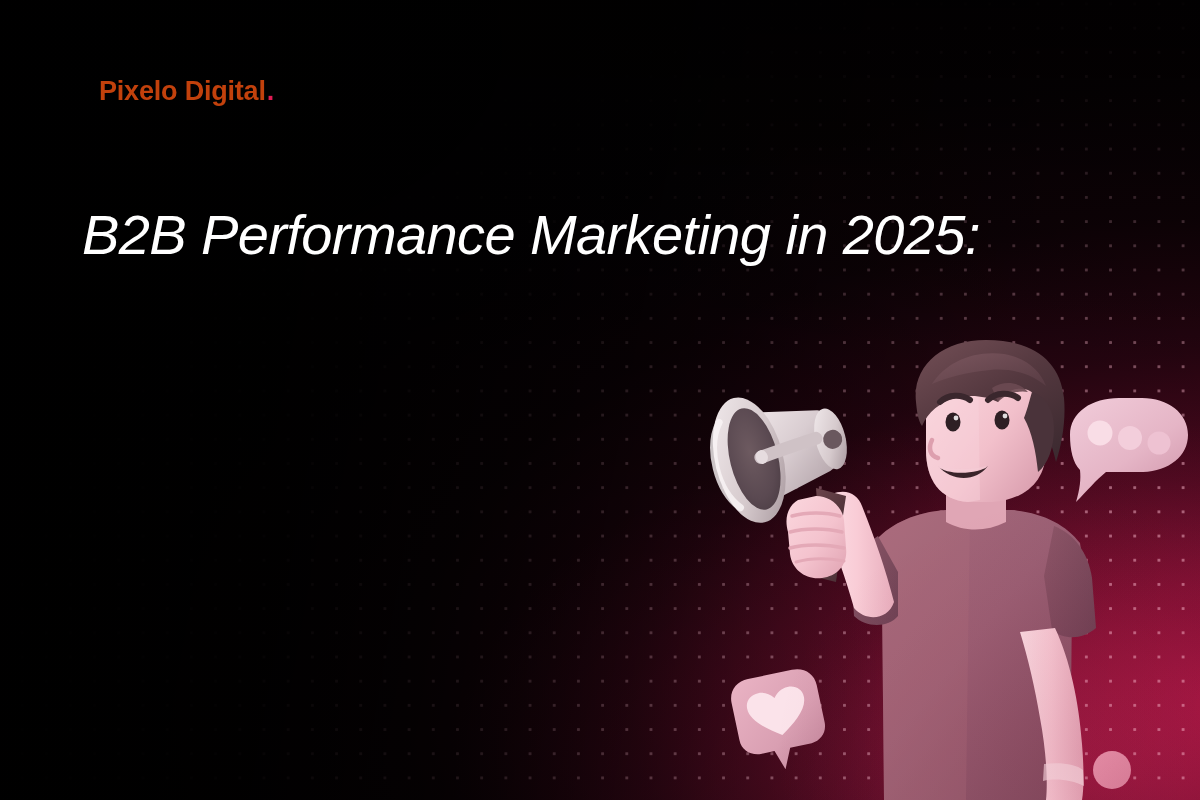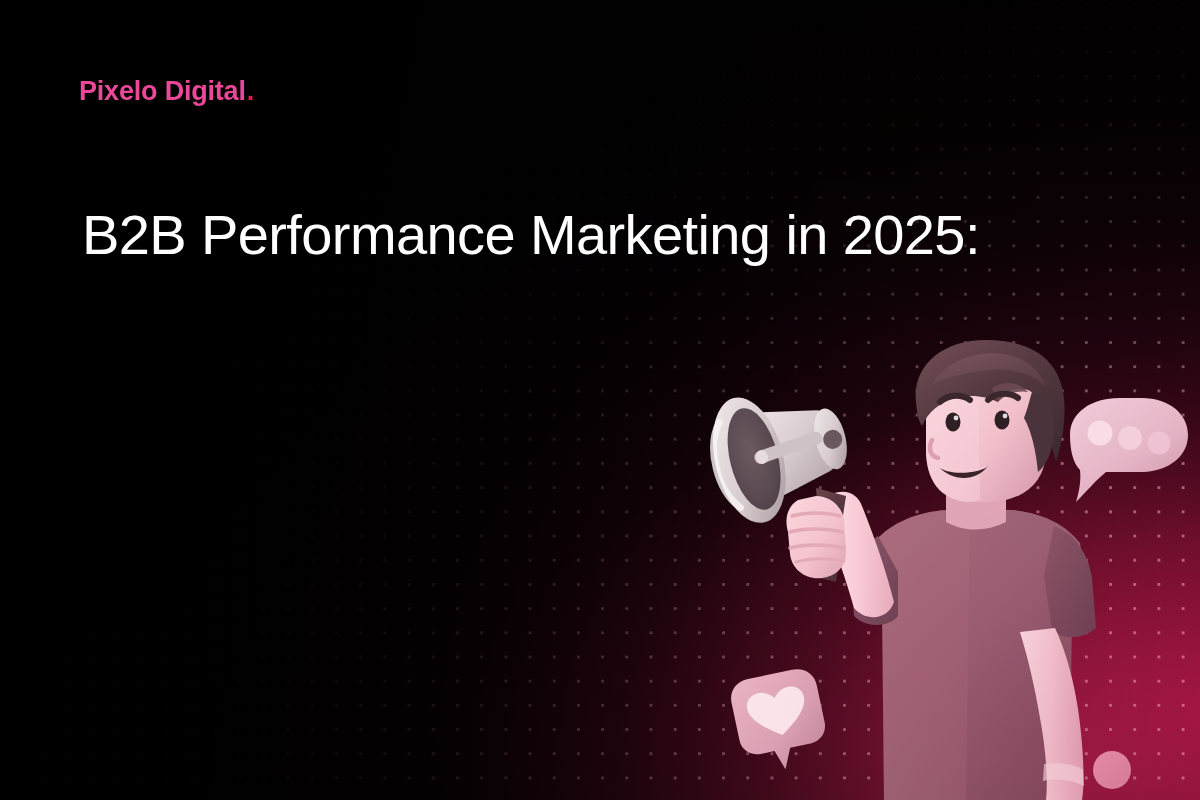--- a/index.html
+++ b/index.html
@@ -89,22 +89,23 @@
     position:absolute;
     left:79px; top:78px;
     z-index:40;
     display:flex; align-items:baseline;
     white-space:nowrap;
   }
   .brand-name {
     font-size:27px;
     font-weight:700;
     letter-spacing:-0.2px;
-    color:#ec4899;
+    color:#c2410c;
     line-height:1;
+    margin-left:20px;
   }
   .brand-dot {
     font-size:27px;
     font-weight:700;
     color:#e01b54;
     line-height:1;
     margin-left:1px;
   }
 
   
@@ -114,21 +115,21 @@
     z-index:40;
     width:1060px;
   }
   .headline-line {
     color:#ffffff;
     font-size:56px;
     line-height:1.54;
     letter-spacing:-0.6px;
     white-space:nowrap;
   }
-  .headline-line.light { font-weight:300; }
+  .headline-line.light { font-weight:300;font-style:italic; }
   .headline-line.bold  { font-weight:700; letter-spacing:-0.9px; }
 
   
   .illustration {
     position:absolute;
     left:640px; top:340px;
     width:560px; height:460px;
     z-index:30;
   }
   .illustration svg { display:block; width:100%; height:100%; }

